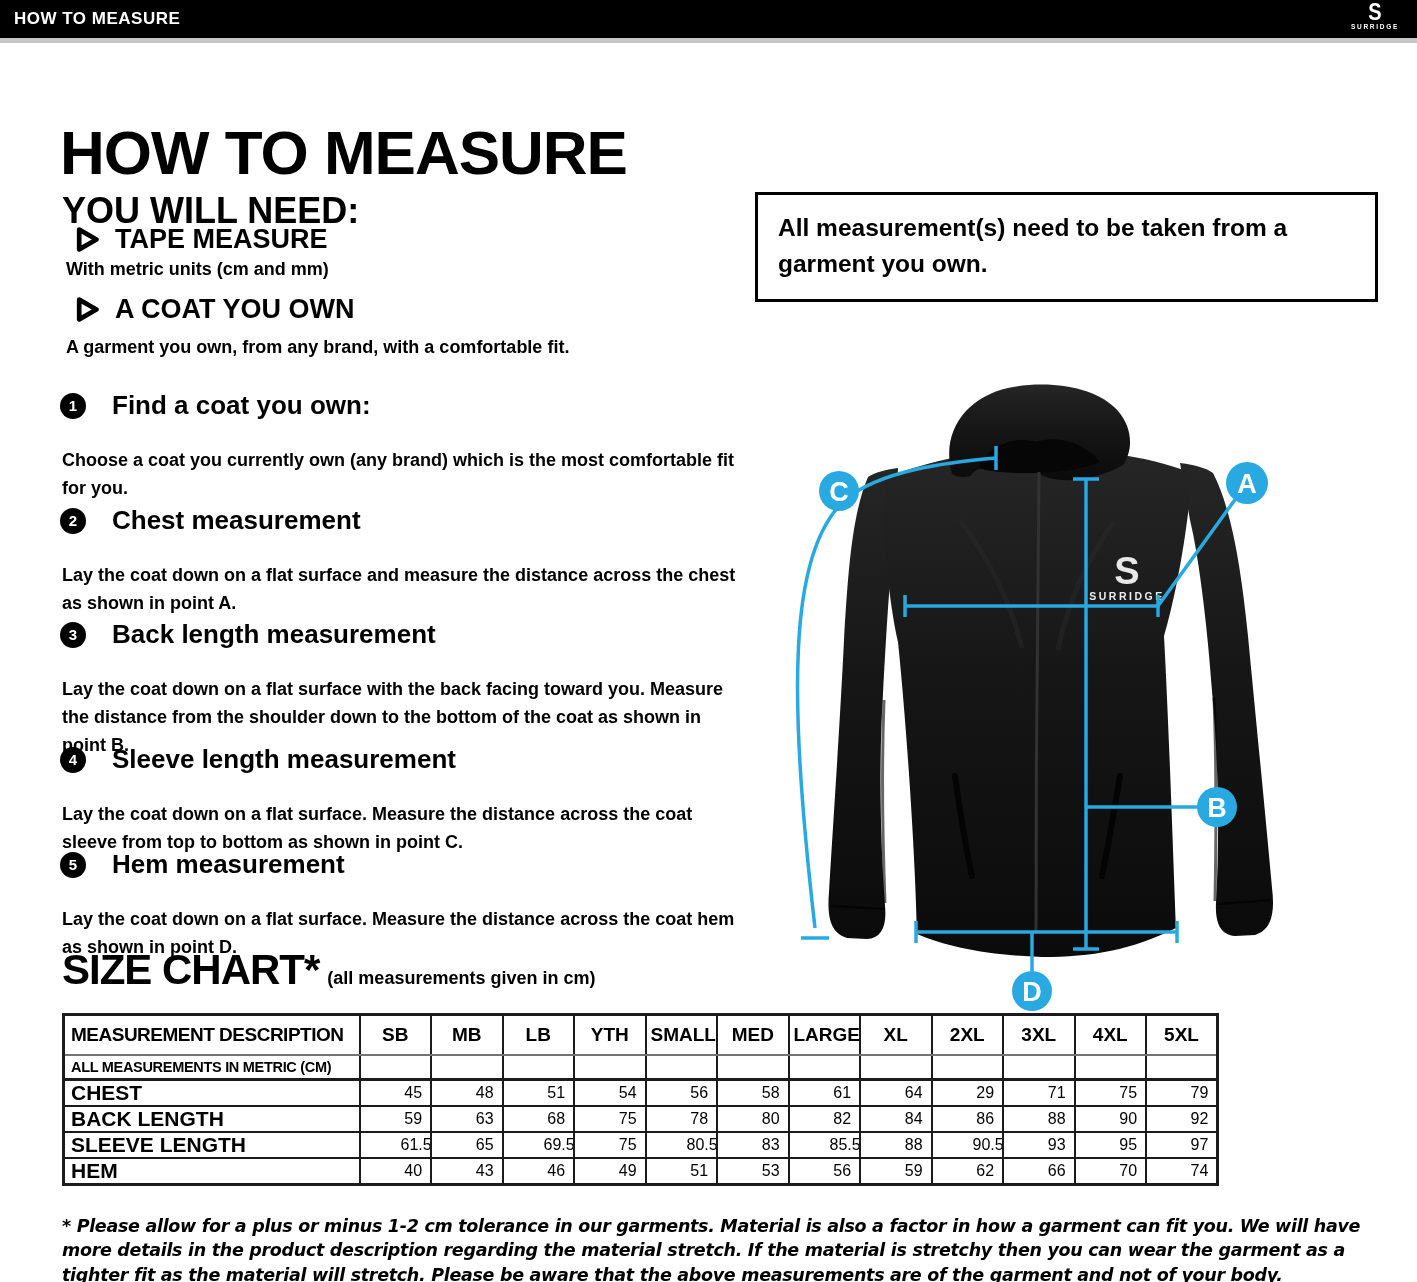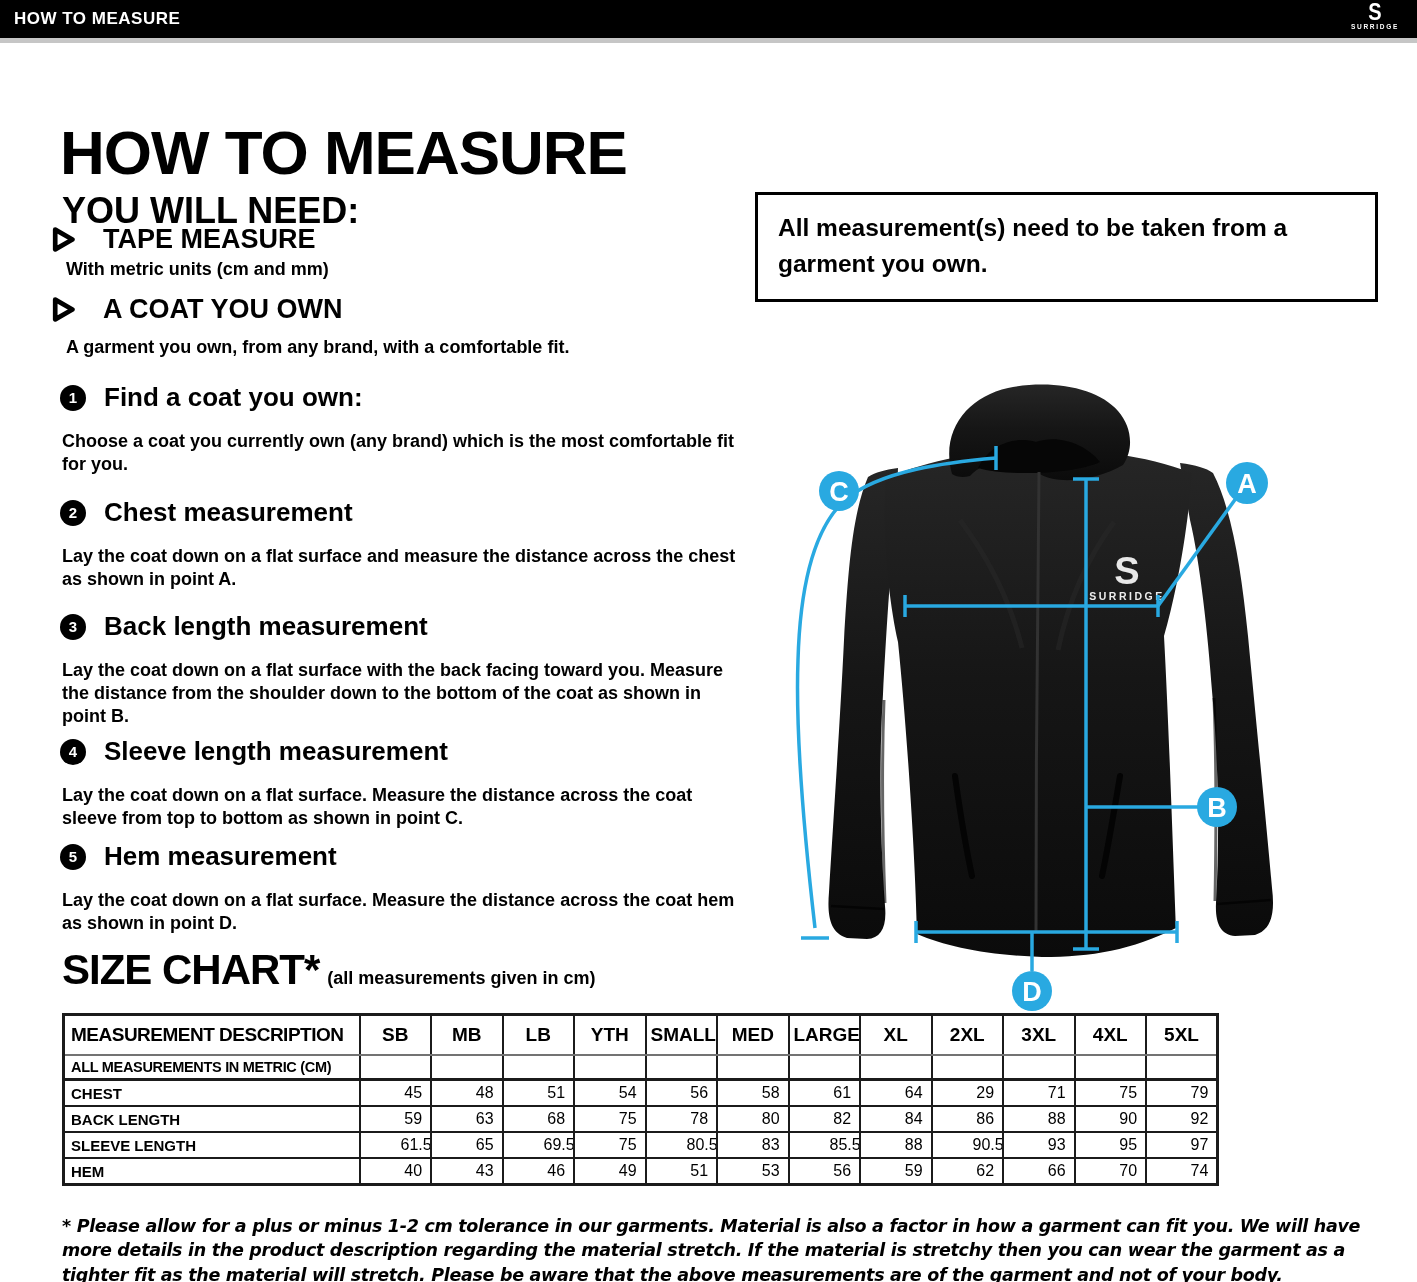--- a/index.html
+++ b/index.html
@@ -10,46 +10,46 @@
   .topbar-divider{position:absolute;left:0;top:38px;width:1417px;height:5px;background:#c6c6c6;}
   .topbar-title{position:absolute;left:14px;top:9px;font-size:17px;font-weight:800;
                 color:#fff;letter-spacing:.5px;}
   .topbar-logo{position:absolute;right:12px;top:2px;width:60px;text-align:center;line-height:1;}
   .topbar-logo .logo-s{font-size:20px;font-weight:800;color:#fff;transform:scaleY(1.15);display:block;}
   .topbar-logo .logo-text{font-size:6.5px;font-weight:700;letter-spacing:1.7px;color:#fff;display:block;margin-top:2px;}
   
   .page-title{position:absolute;left:60px;top:80px;font-size:62px;line-height:62px;
               font-weight:800;letter-spacing:-1px;}
   .ywn-heading{position:absolute;left:62px;top:160px;font-size:36px;font-weight:800;}
-  .need-item{position:absolute;left:50px;display:flex;align-items:center;gap:28px;}
+  .need-item{position:absolute;left:74px;display:flex;align-items:center;gap:16px;}
   .need-item .tri{width:25px;height:25px;}
   .need-label{font-size:27px;font-weight:800;}
   .need-sub{position:absolute;left:66px;font-size:18px;font-weight:700;}
   .step{position:absolute;left:60px;width:678px;}
   .step-head{display:flex;align-items:center;gap:10px;}
   .badge{width:26px;height:26px;border-radius:50%;background:#000;color:#fff;display:flex;
          align-items:center;justify-content:center;font-size:15px;font-weight:800;flex:0 0 26px;}
-  .step-title{margin:8px;font-size:26px;font-weight:800;}
-  .step-body{margin:9px 0 0 2px;font-size:18px;font-weight:700;line-height:23px;}
+  .step-title{margin:16px;font-size:26px;font-weight:800;}
+  .step-body{margin:9px 0 0 2px;font-size:18px;font-weight:700;line-height:28px;}
   
   .note-box{position:absolute;left:755px;top:192px;width:623px;height:110px;border:3px solid #000;
             box-sizing:border-box;padding:15px 20px;font-size:24.5px;font-weight:800;line-height:36px;}
   
   .jacket-figure{position:absolute;left:740px;top:370px;width:610px;height:655px;}
   
   .sc-heading{position:absolute;left:62px;top:946px;}
   .sc-heading .big{font-size:42px;font-weight:800;letter-spacing:-1px;}
   .sc-heading .small{font-size:18px;font-weight:700;margin-left:8px;}
   #size-chart{position:absolute;left:62px;top:1013px;width:1154px;border-collapse:collapse;
               table-layout:fixed;border:3px solid #1b1b1b;}
   #size-chart th,#size-chart td{border:2px solid #1b1b1b;padding:0 4px;overflow:hidden;white-space:nowrap;}
   #size-chart thead th{border-bottom:2px solid #737373;font-size:19px;font-weight:800;height:38px;text-align:center;}
   #size-chart thead th.desch{text-align:left;padding-left:6px;letter-spacing:-0.5px;}
   #size-chart tr.metric-row td{height:22px;border-bottom:3px solid #1b1b1b;}
-  #size-chart td.desc{font-weight:700;font-size:15px;text-align:left;padding-left:6px;}
+  #size-chart td.desc{font-weight:700;font-size:21px;text-align:left;padding-left:6px;}
   #size-chart tr.metric-row td.desc{font-size:14.5px;letter-spacing:-0.3px;}
   #size-chart td.val{text-align:center;font-size:16px;font-weight:400;height:24px;padding-left:40px;}
   .c-desc{width:296px;}.c-size{width:71.5px;}
   
   .footnote{position:absolute;left:62px;top:1196px;width:1300px;font-size:17.5px;font-weight:700;
             font-style:italic;line-height:24.5px;font-family:"DejaVu Sans",sans-serif;letter-spacing:-0.3px;}
 </style>
 </head>
 <body>
 

